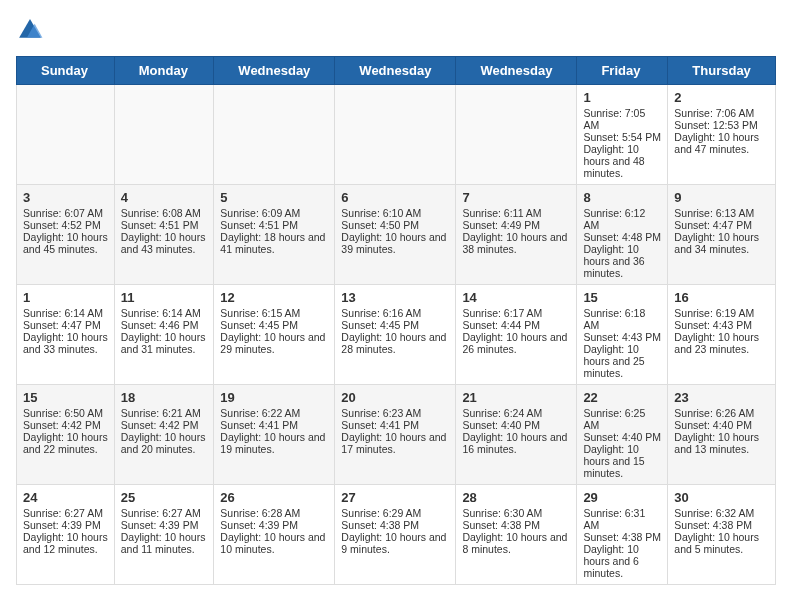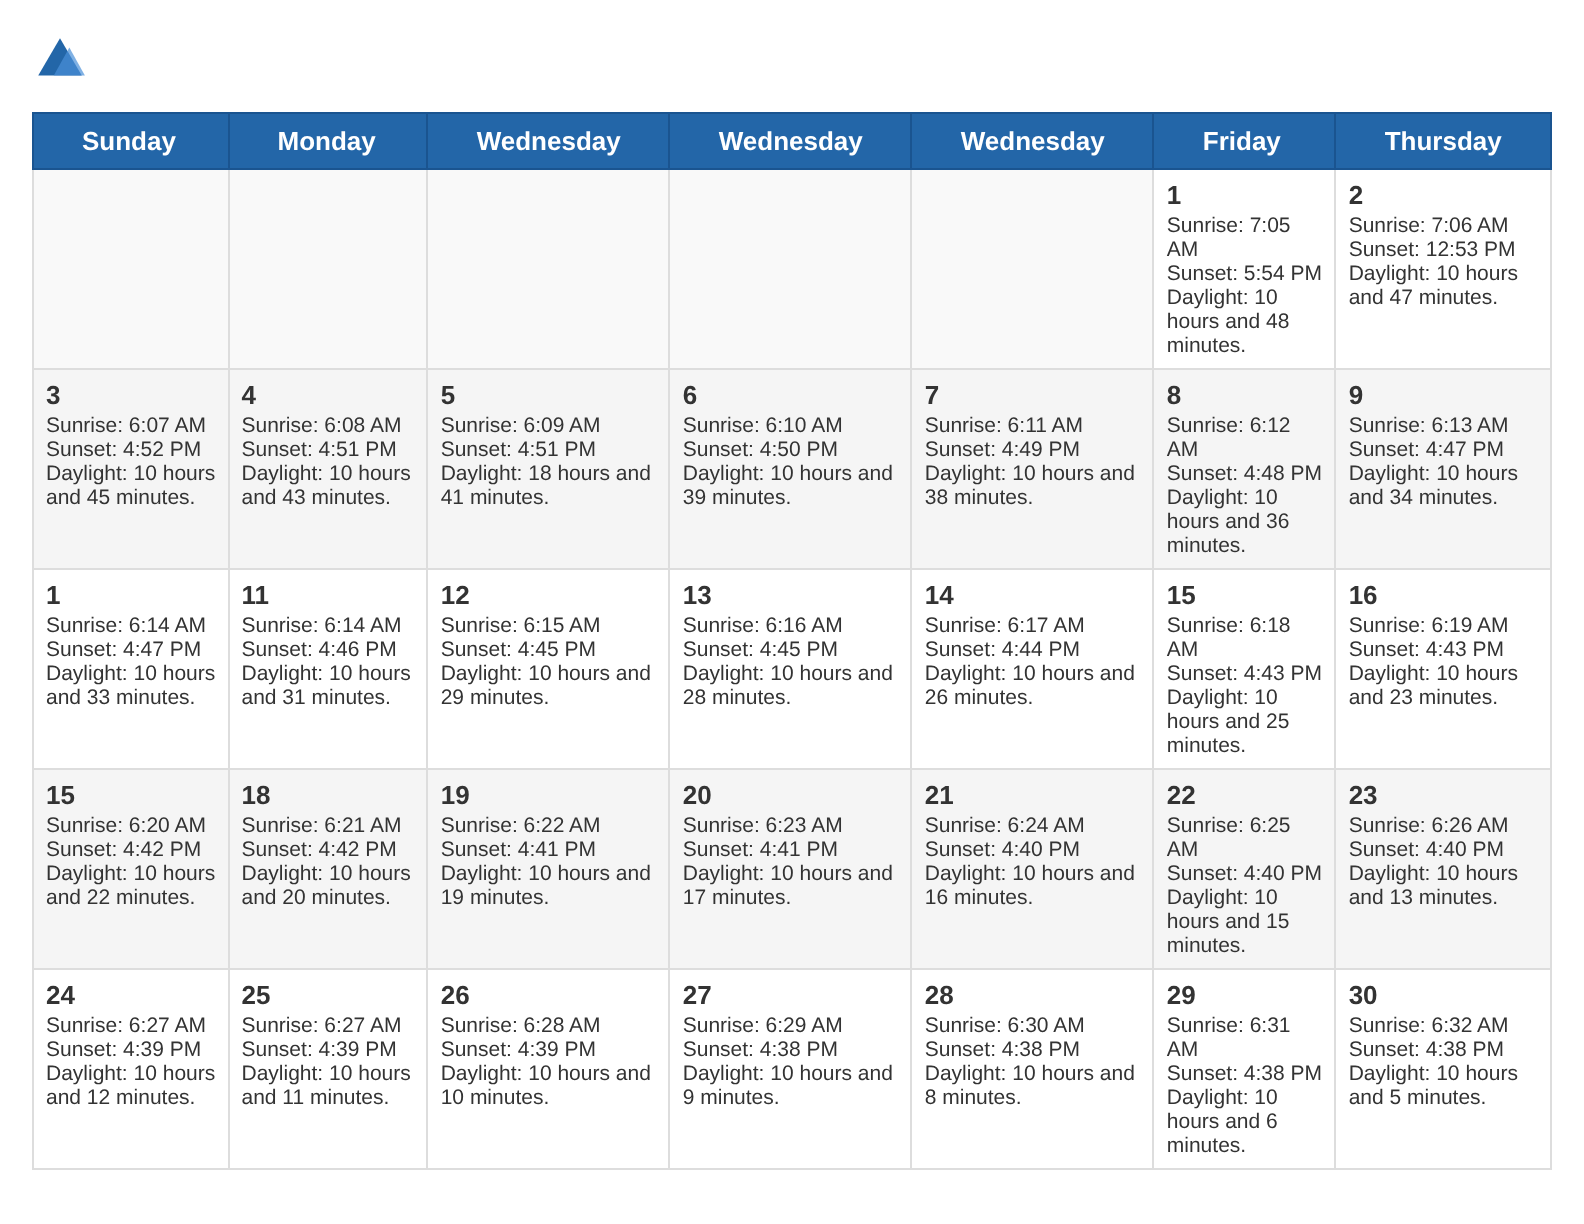--- a/index.html
+++ b/index.html
@@ -216,21 +216,21 @@
         <td>
           <span class="day-num">16</span>
           <div>Sunrise: 6:19 AM</div>
           <div>Sunset: 4:43 PM</div>
           <div>Daylight: 10 hours and 23 minutes.</div>
         </td>
       </tr>
       <tr>
         <td>
           <span class="day-num">15</span>
-          <div>Sunrise: 6:20 AM</div>
+          <div>Sunrise: 6:50 AM</div>
           <div>Sunset: 4:42 PM</div>
           <div>Daylight: 10 hours and 22 minutes.</div>
         </td>
         <td>
           <span class="day-num">18</span>
           <div>Sunrise: 6:21 AM</div>
           <div>Sunset: 4:42 PM</div>
           <div>Daylight: 10 hours and 20 minutes.</div>
         </td>
         <td>

